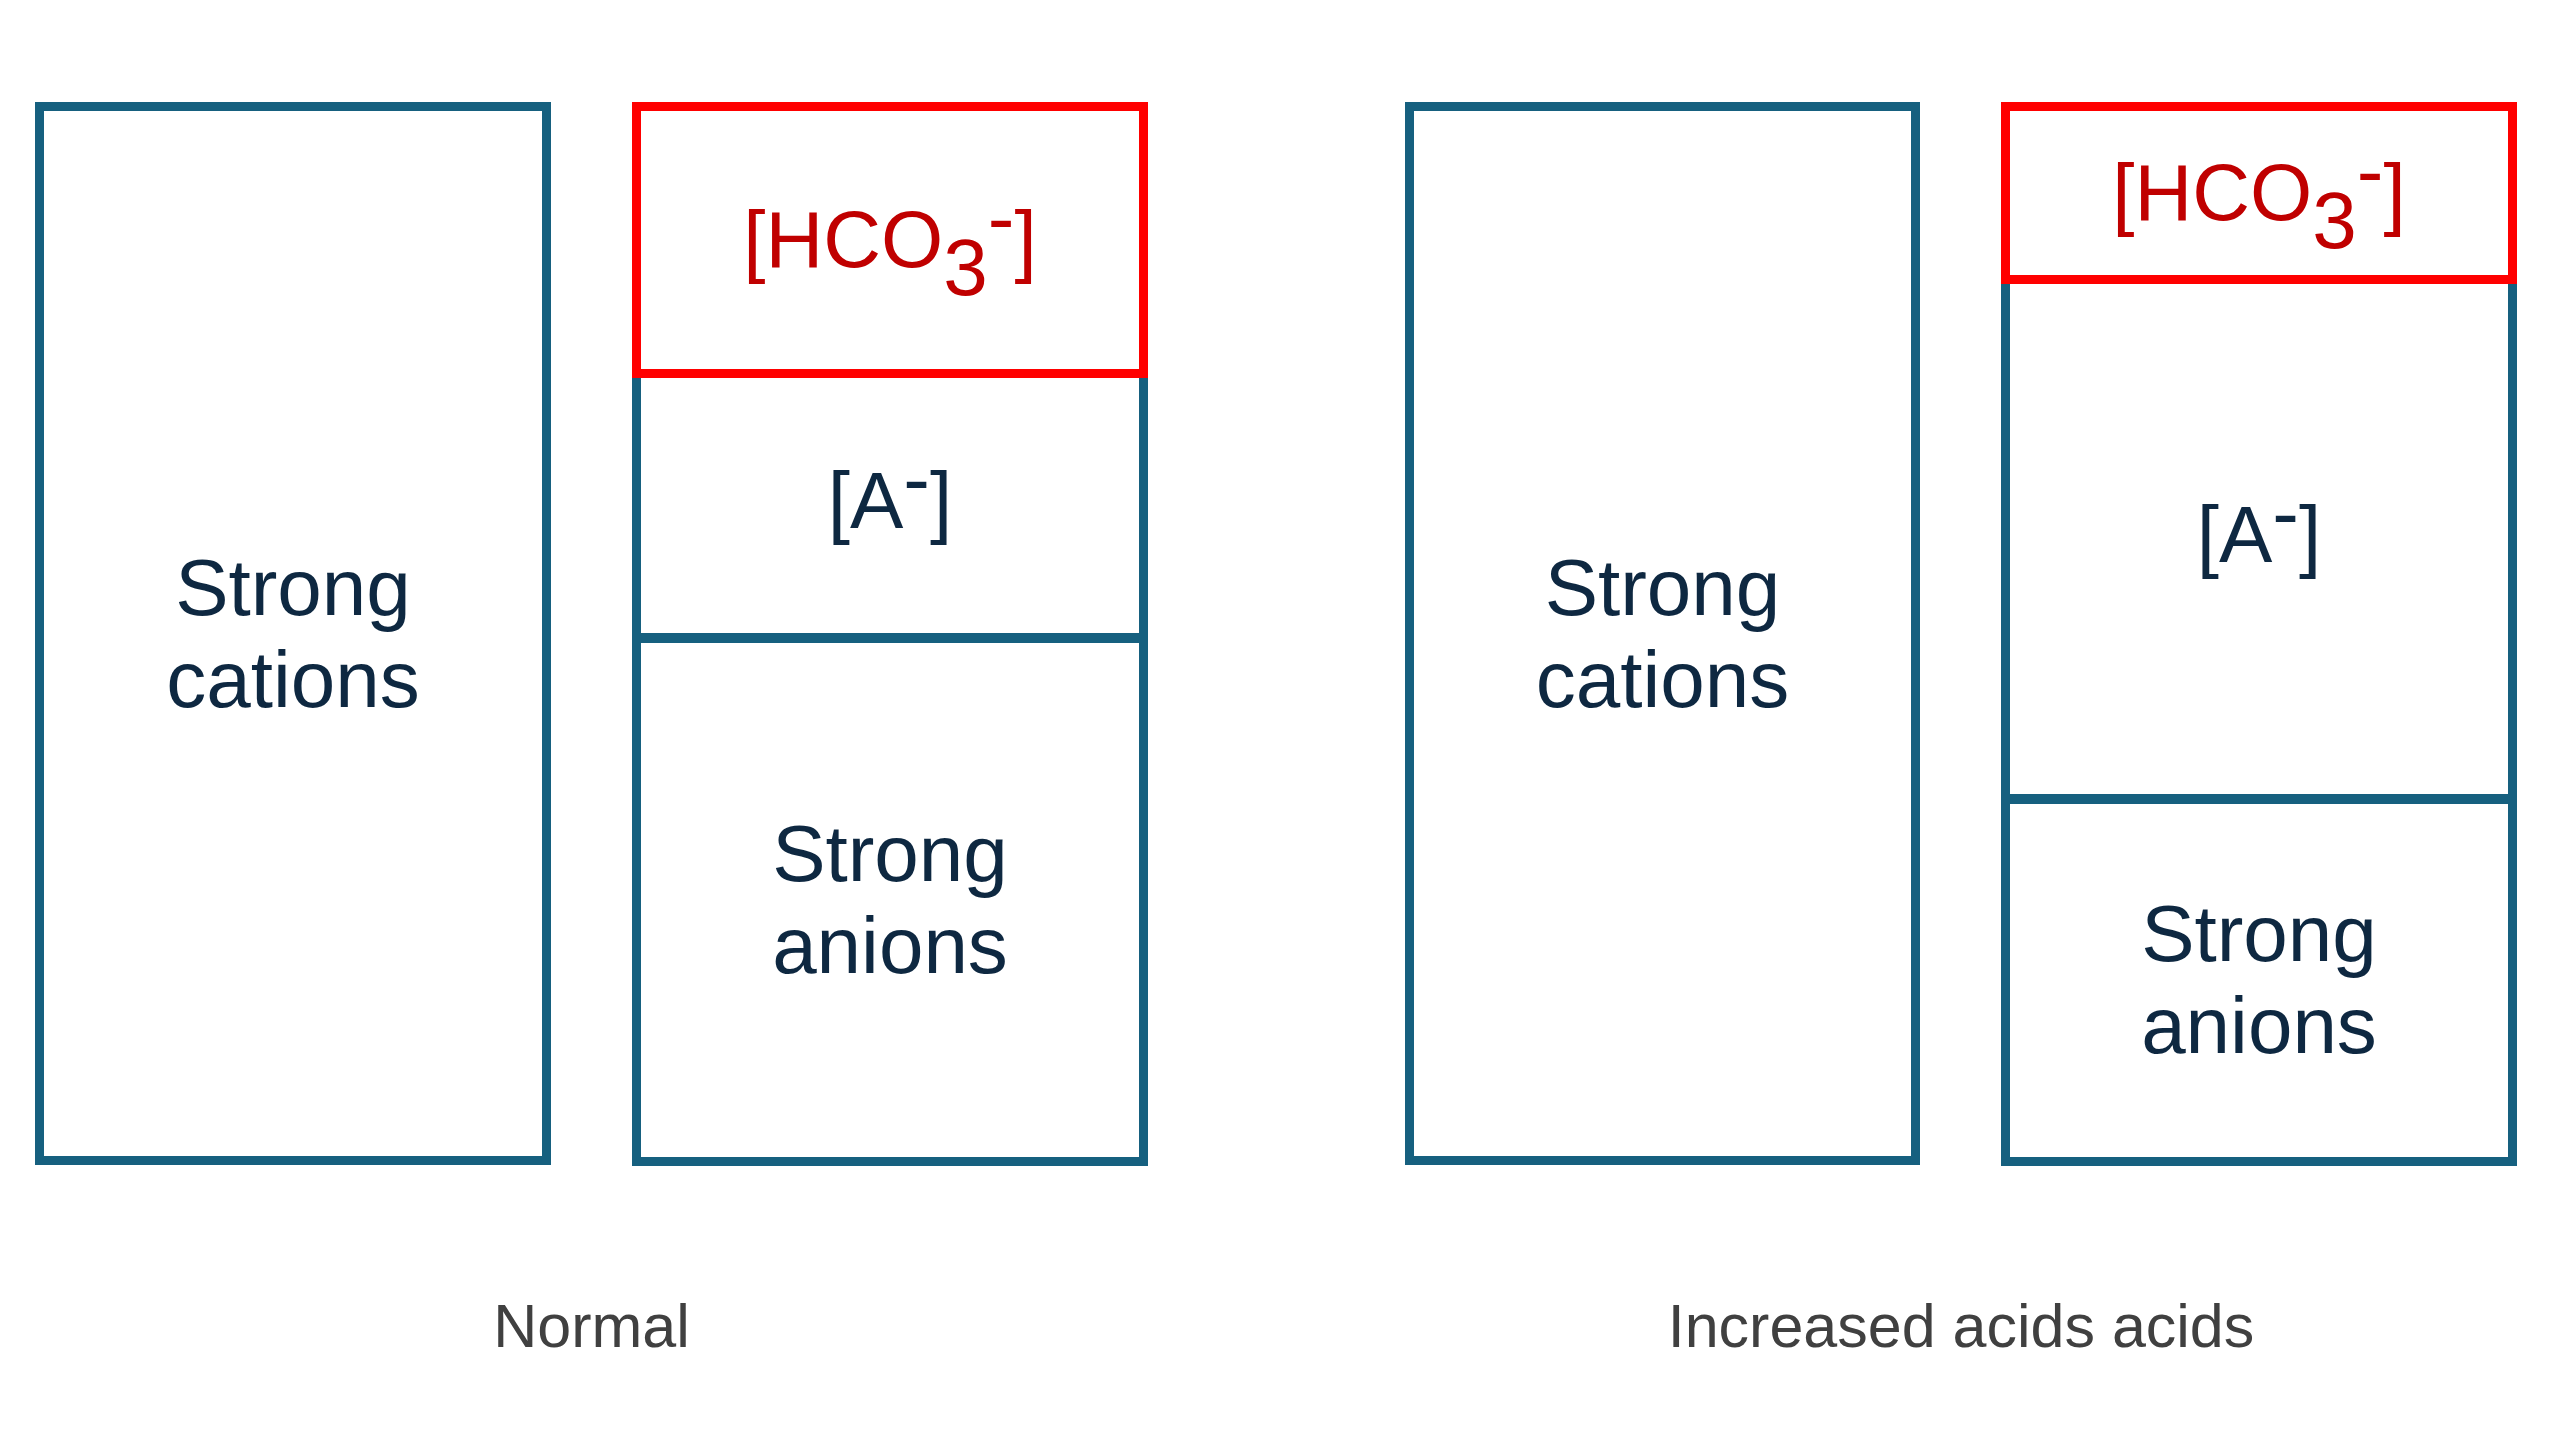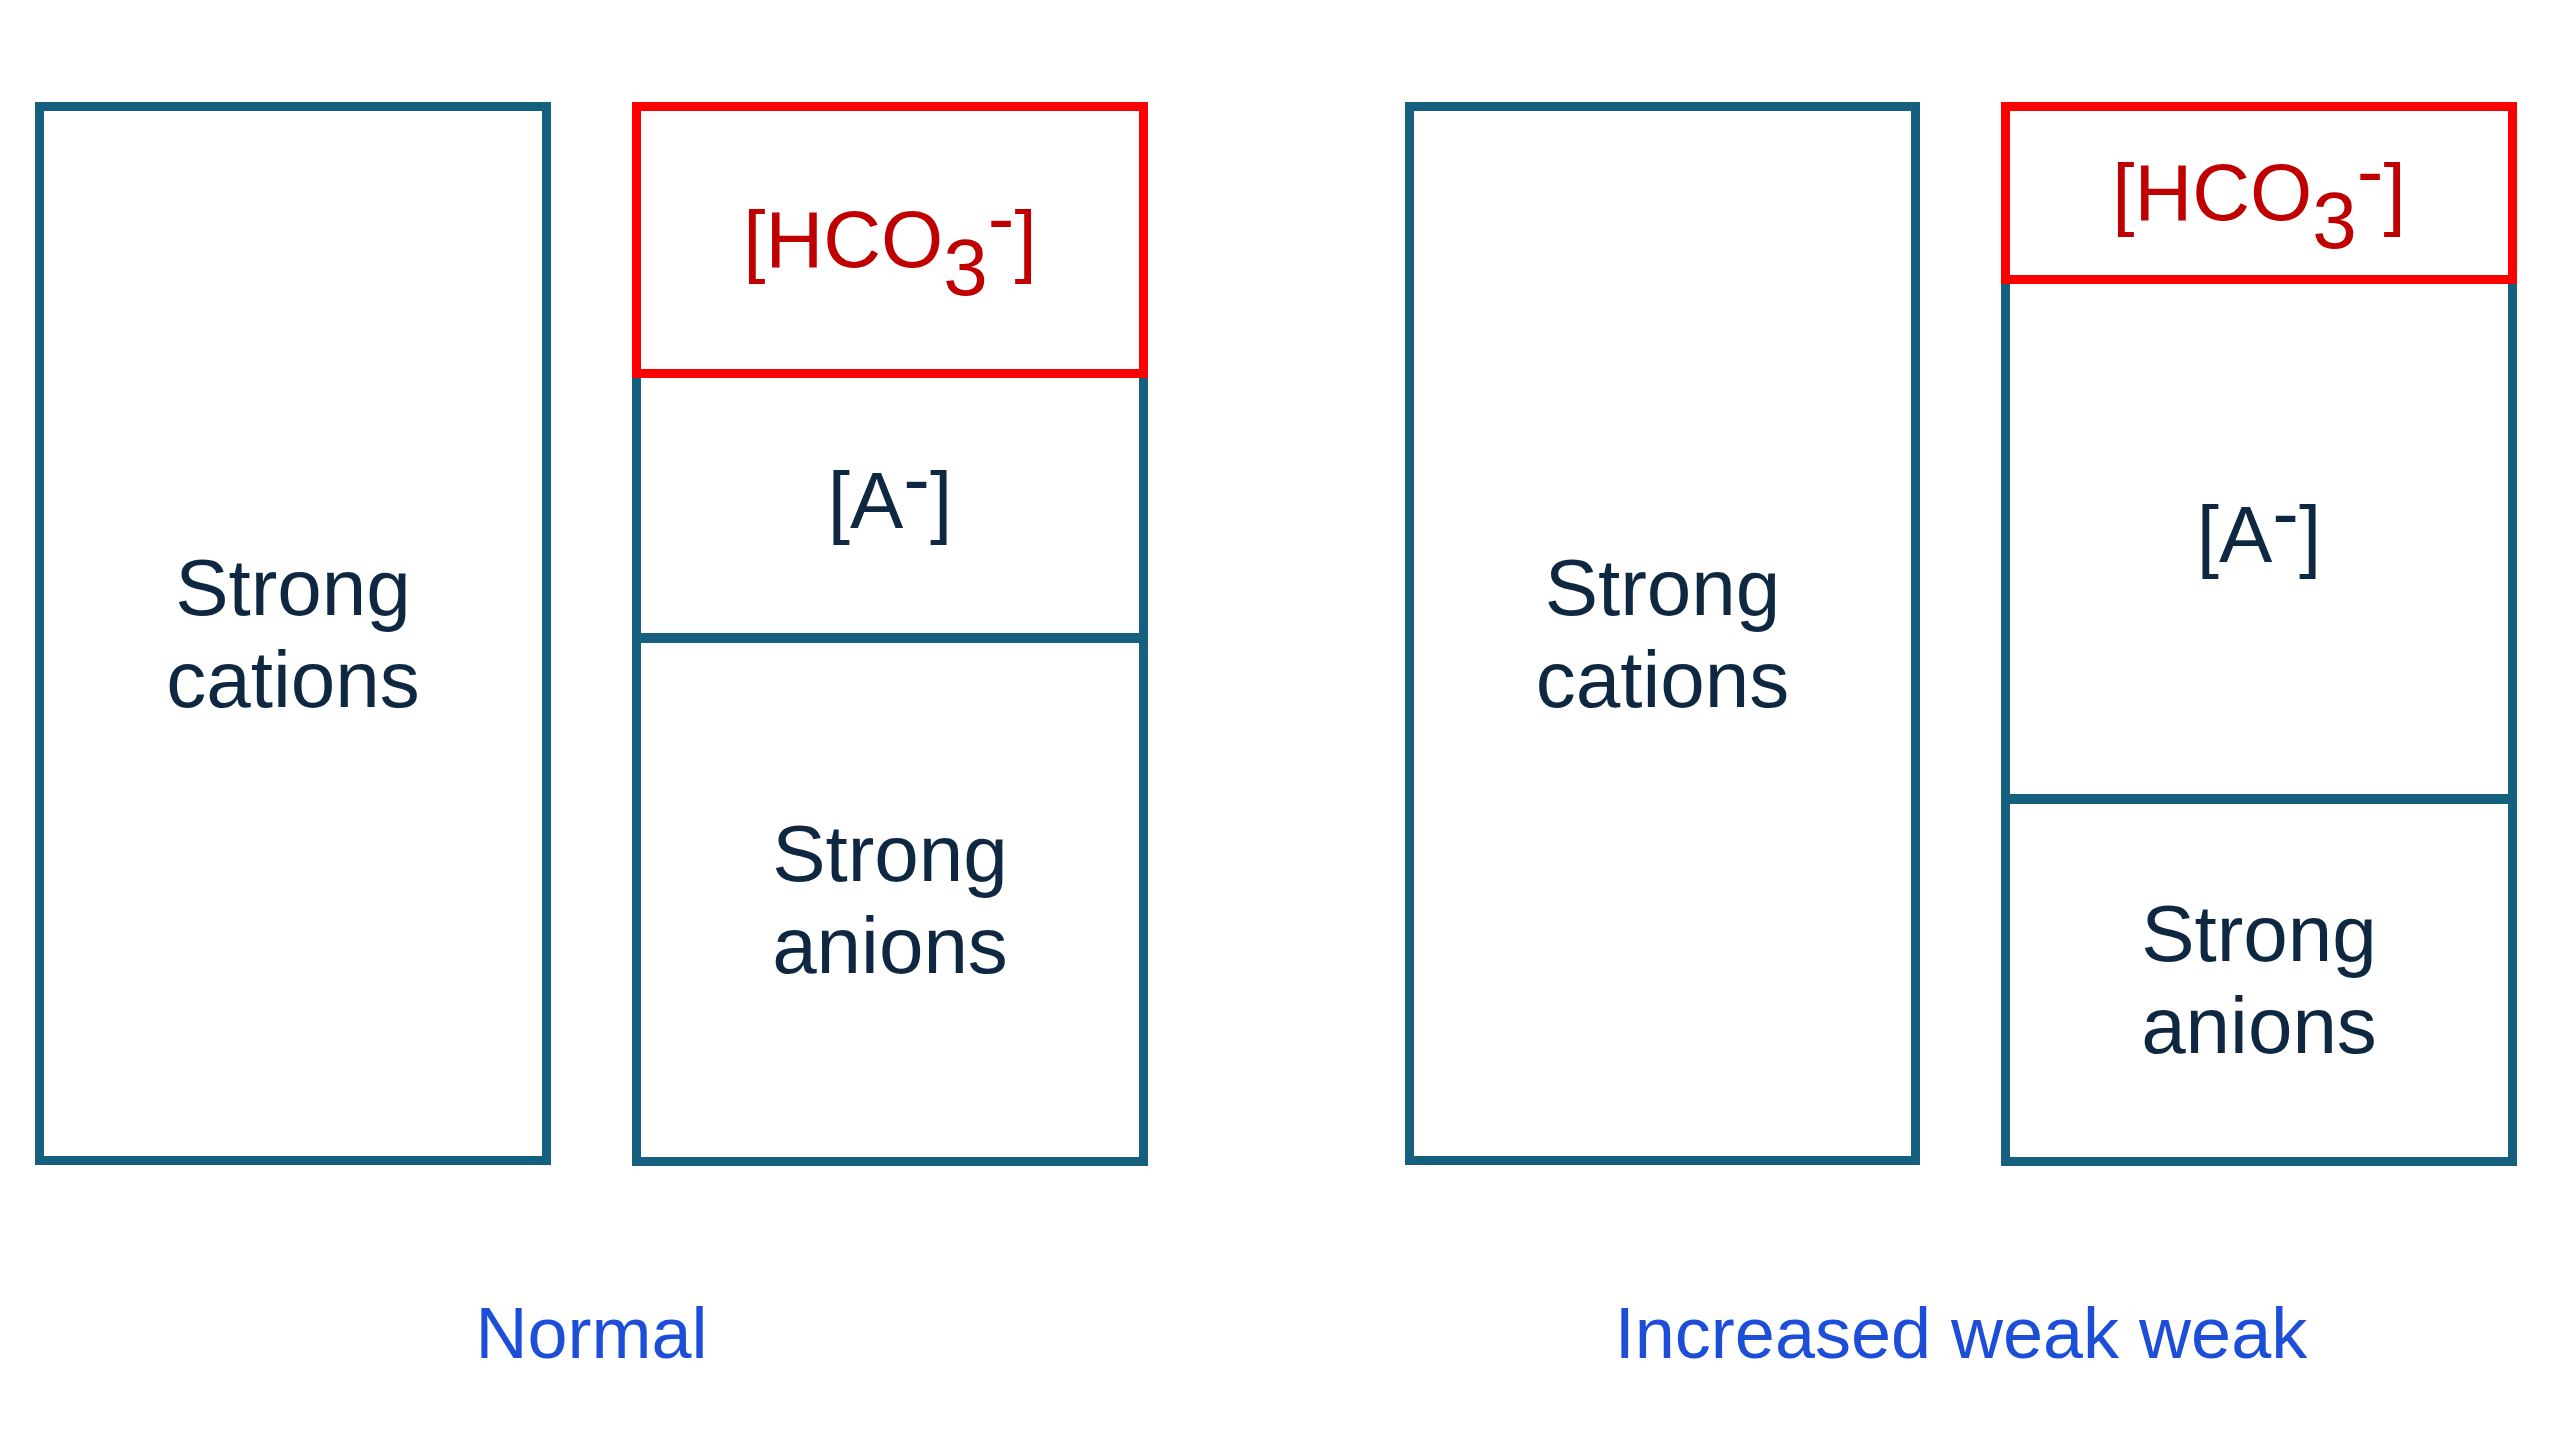--- a/index.html
+++ b/index.html
@@ -6,21 +6,21 @@
   body { width: 2576px; height: 1450px; position: relative; overflow: hidden;
          font-family: "Liberation Sans", "DejaVu Sans", sans-serif; }
   .col { position: absolute; top: 102px; height: 1063px; box-sizing: border-box; }
   .seg { position: absolute; left: 0; right: 0; box-sizing: border-box;
          border: 9.8px solid #16607f; display: flex; align-items: center; justify-content: center;
          text-align: center; color: #0e2841; font-size: 80px; line-height: 92px; }
   .seg.red { border-color: #ff0000; color: #c00000; z-index: 2; }
   .ion { font-size: 80px; line-height: 1; white-space: nowrap; }
   .ion sub { font-size: 80px; vertical-align: -0.35em; line-height: 0; }
   .ion sup { font-size: 80px; vertical-align: 0.28em; line-height: 0; }
-  .caption { position: absolute; top: 1290px; font-size: 72px; color: #1d4ed8;
+  .caption { position: absolute; top: 1290px; font-size: 61px; color: #404040;
              text-align: center; line-height: 1.2; white-space: nowrap; }
 </style>
 </head>
 <body>
 
 <div class="col" style="left:35px; width:516px;">
   <div class="seg" style="top:0; height:1063px;">
     <div>
       <div>Strong</div>
       <div>cations</div>
@@ -62,14 +62,14 @@
     <span class="ion"><span>[A</span><sup>-</sup><span>]</span></span>
   </div>
   <div class="seg" style="top:692px; height:372px;">
     <div>
       <div>Strong</div>
       <div>anions</div>
     </div>
   </div>
 </div>
 
-<div class="caption" style="left:1405px; width:1112px;">Increased weak weak</div>
+<div class="caption" style="left:1405px; width:1112px;">Increased acids acids</div>
 
 
 </body></html>

